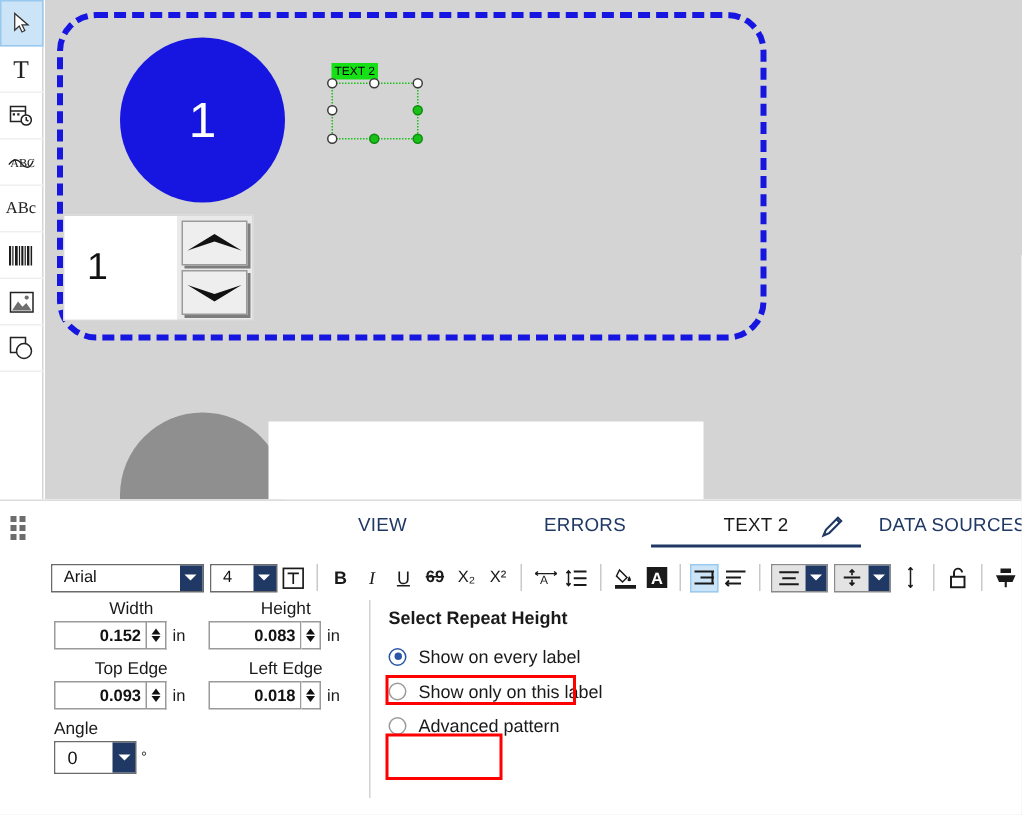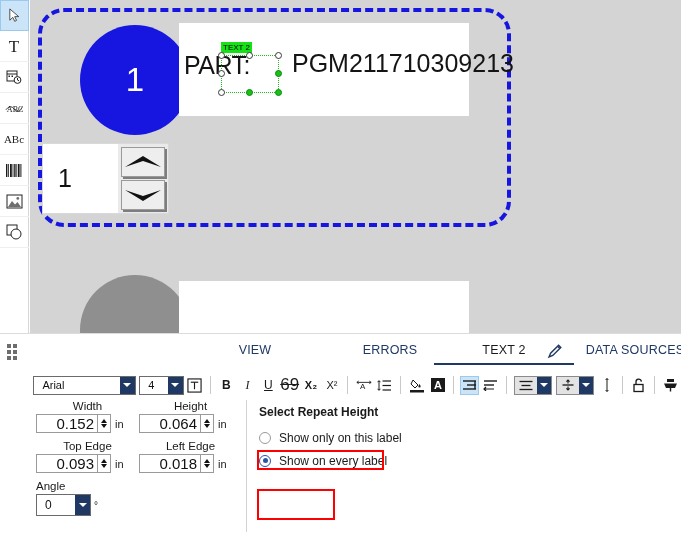--- a/index.html
+++ b/index.html
@@ -272,21 +272,21 @@
   }
   .num-field {
     display: flex; align-items: center;
   }
   .num-box {
     width: 62px; height: 19px;
     border: 1px solid #9a9a9a;
     background: #ffffff;
     display: flex; align-items: center; justify-content: flex-end;
     padding-right: 3px;
-    font-size: 15px; color: #111;
+    font-size: 11px; color: #111; font-weight: bold;
   }
   .num-spin {
     width: 13px; height: 19px;
     border: 1px solid #9a9a9a; border-left: none;
     background: #ffffff;
     display: flex; flex-direction: column;
     align-items: center; justify-content: center;
     cursor: pointer;
   }
   .num-spin i {
@@ -417,24 +417,20 @@
   </div>
 
   <div id="canvas">
 
     <div id="label-frame"></div>
 
     <div id="label-circle">
       <span>1</span>
     </div>
 
-    <div id="text-box-area">
-      <span id="part-label-text">PART:</span>
-      <span id="part-value-text">PGM211710309213</span>
-    </div>
 
     <div id="selection-box">
       <div id="selection-tag">TEXT 2</div>
       <div class="handle h-tl"></div>
       <div class="handle h-tc"></div>
       <div class="handle h-tr"></div>
       <div class="handle h-ml"></div>
       <div class="handle filled h-mr"></div>
       <div class="handle h-bl"></div>
       <div class="handle filled h-bc"></div>
@@ -505,22 +501,22 @@
         <line x1="4" y1="4.5" x2="12" y2="4.5" stroke="#1a1a1a" stroke-width="1.2"></line>
         <line x1="8" y1="4.5" x2="8" y2="12" stroke="#1a1a1a" stroke-width="1.2"></line>
       </svg>
     </div>
 
     <div class="tb-sep"></div>
 
     <div class="tb-btn" style="font-weight:bold;">B</div>
     <div class="tb-btn" style="font-style:italic;font-family:'Liberation Serif',serif;">I</div>
     <div class="tb-btn" style="text-decoration:underline;">U</div>
-    <div class="tb-btn" style="text-decoration:line-through;font-weight:normal;font-size:17px;">69</div>
-    <div class="tb-btn" style="font-size:11px;font-weight:bold;">X₂</div>
+    <div class="tb-btn" style="text-decoration:line-through;font-weight:bold;font-size:11px;">69</div>
+    <div class="tb-btn" style="font-size:11px;">X₂</div>
     <div class="tb-btn" style="font-size:11px;">X²</div>
 
     <div class="tb-sep"></div>
 
     <div class="tb-btn">
       <svg width="16" height="13" viewBox="0 0 18 13">
         <text x="4.5" y="11" font-size="9" font-family="Liberation Sans, sans-serif" fill="#1a1a1a">A</text>
         <path d="M1 3 L17 3" stroke="#1a1a1a" stroke-width="1"></path>
         <path d="M1 3 L3 1.5 M1 3 L3 4.5" stroke="#1a1a1a" stroke-width="1"></path>
         <path d="M17 3 L15 1.5 M17 3 L15 4.5" stroke="#1a1a1a" stroke-width="1"></path>
@@ -630,21 +626,21 @@
           <div class="num-spin">
               <i class="up"></i>
               <i class="dn"></i>
             </div>
           <span class="unit">in</span>
         </div>
       </div>
       <div class="prop-col">
         <div class="prop-label">Height</div>
         <div class="num-field">
-          <div class="num-box">0.064</div>
+          <div class="num-box">0.083</div>
           <div class="num-spin">
               <i class="up"></i>
               <i class="dn"></i>
             </div>
           <span class="unit">in</span>
         </div>
       </div>
     </div>
 
     <div class="prop-row">
@@ -682,29 +678,33 @@
         <span class="deg">°</span>
       </div>
     </div>
   </div>
 
   <div id="panel-divider"></div>
 
   <div id="repeat">
     <div id="repeat-title">Select Repeat Height</div>
 
+    <div class="radio-row checked">
+      <span class="radio-dot"></span>
+      <span class="radio-label">Show on every label</span>
+    </div>
+
     <div class="radio-row">
       <span class="radio-dot"></span>
       <span class="radio-label">Show only on this label</span>
     </div>
 
-    <div class="radio-row checked">
+    <div class="radio-row">
       <span class="radio-dot"></span>
-      <span class="radio-label">Show on every label</span>
-    </div>
-
+      <span class="radio-label">Advanced pattern</span>
+    </div>
   </div>
 
 
   <div class="hl-box" id="hl-radio"></div>
   <div class="hl-box" id="hl-apply"></div>
 
 </div>
 
 </body></html>

